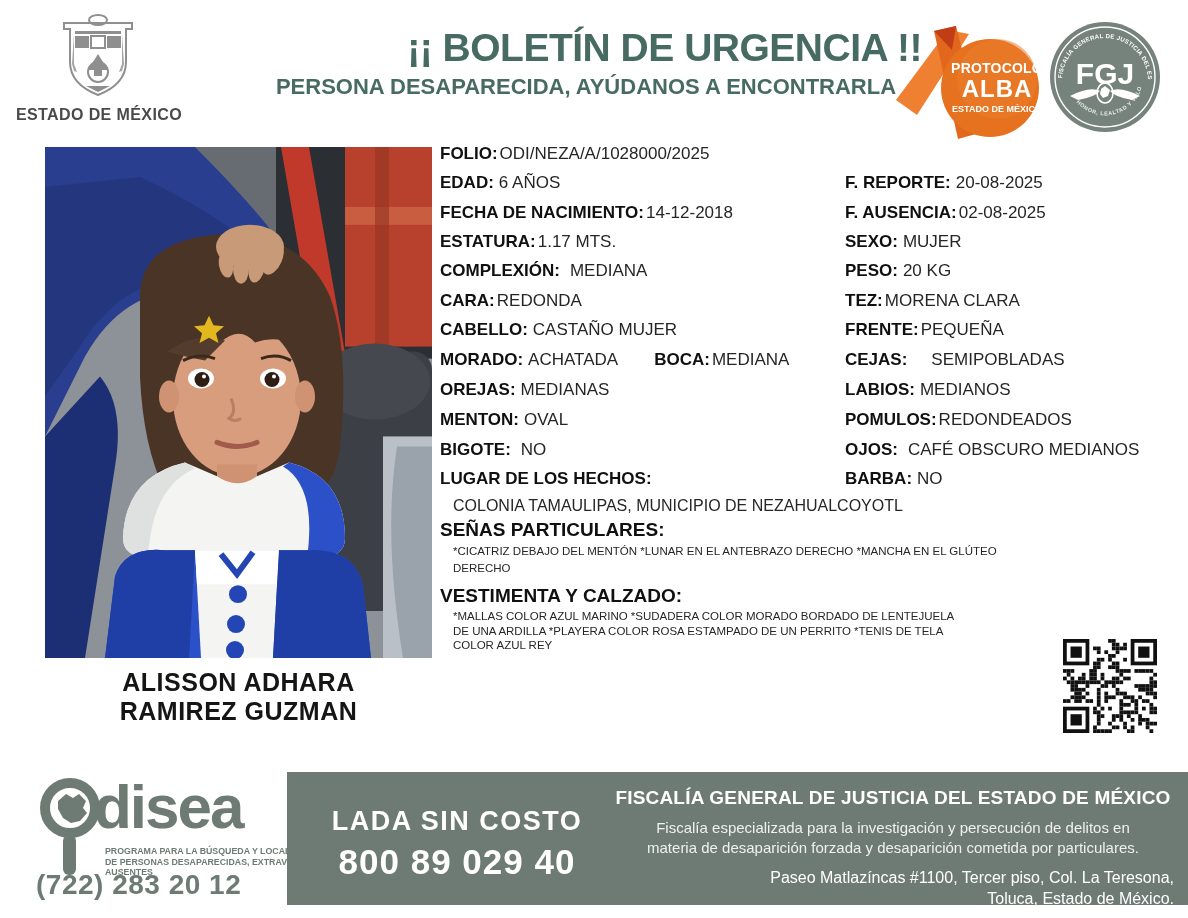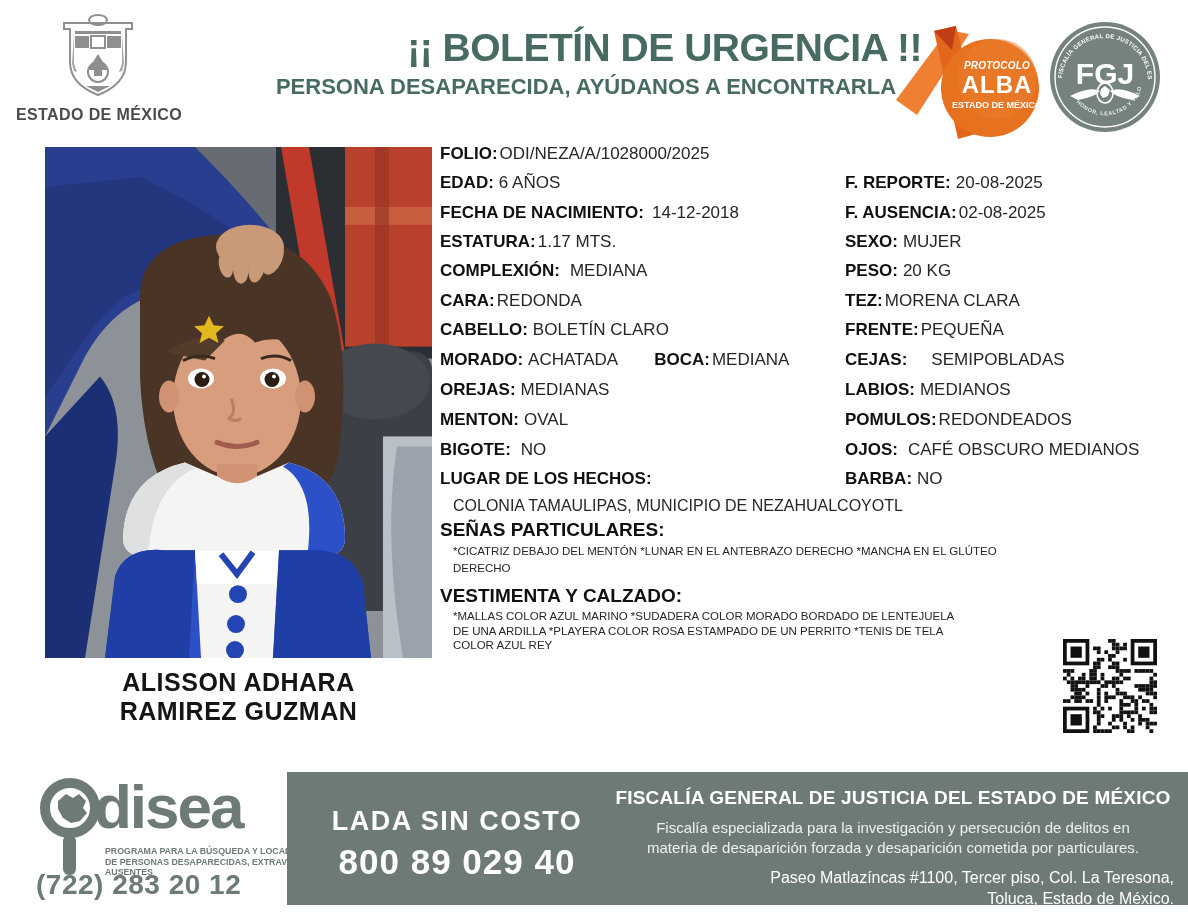--- a/index.html
+++ b/index.html
@@ -11,21 +11,21 @@
   .estado-caption{position:absolute;left:14px;top:106px;width:170px;text-align:center;
 sans    font-size:13px;font-weight:700;color:#4a4a4a;letter-spacing:.4px;}
   .title{position:absolute;left:250px;top:26px;width:672px;text-align:right;
     font-size:39px;font-weight:800;color:#476b62;letter-spacing:-.5px;white-space:nowrap;}
   .subtitle{position:absolute;left:250px;top:74px;width:672px;text-align:center;
     font-size:22px;font-weight:800;color:#476b62;white-space:nowrap;}
 
   .alba{position:absolute;left:893px;top:13px;width:152px;height:127px;}
   .alba svg{position:absolute;left:0;top:0;}
   .alba-text{position:absolute;left:58px;top:48px;width:92px;text-align:center;color:#fff;line-height:1;}
-  .alba-l1{font-size:10px;font-weight:800;letter-spacing:.2px;font-style:italic;}
+  .alba-l1{font-size:14px;font-weight:800;letter-spacing:.2px;}
   .alba-l2{font-size:24px;font-weight:800;margin-top:2px;letter-spacing:1px;}
   .alba-l3{font-size:9px;font-weight:700;margin-top:4px;white-space:nowrap;}
 
   .fgj{position:absolute;left:1048px;top:20px;}
 
   
   .photo{position:absolute;left:45px;top:147px;width:387px;height:511px;background:#9aa0a6;}
   .name{position:absolute;left:45px;width:387px;text-align:center;
         font-size:25px;font-weight:800;color:#151515;letter-spacing:.5px;white-space:nowrap;}
 
@@ -195,33 +195,33 @@
   <div class="name" style="top:697px">RAMIREZ GUZMAN</div>
 
   <div class="field-row col-l" style="top:144px">
     <span class="lbl">FOLIO:</span><span class="val" style="margin-left:2px">ODI/NEZA/A/1028000/2025</span>
   </div>
 
   <div class="field-row col-l" style="top:173px">
     <span class="lbl">EDAD:</span><span class="val">6 AÑOS</span>
   </div>
   <div class="field-row col-l" style="top:203px">
-    <span class="lbl">FECHA DE NACIMIENTO:</span><span class="val" style="margin-left:8px">14-12-2018</span>
+    <span class="lbl">FECHA DE NACIMIENTO:</span><span class="val" style="margin-left:2px">14-12-2018</span>
   </div>
   <div class="field-row col-l" style="top:232px">
     <span class="lbl">ESTATURA:</span><span class="val" style="margin-left:2px">1.17 MTS.</span>
   </div>
   <div class="field-row col-l" style="top:261px">
     <span class="lbl">COMPLEXIÓN:</span><span class="val" style="margin-left:10px">MEDIANA</span>
   </div>
   <div class="field-row col-l" style="top:291px">
     <span class="lbl">CARA:</span><span class="val" style="margin-left:2px">REDONDA</span>
   </div>
   <div class="field-row col-l" style="top:320px">
-    <span class="lbl">CABELLO:</span><span class="val">BOLETÍN CLARO</span>
+    <span class="lbl">CABELLO:</span><span class="val">CASTAÑO MUJER</span>
   </div>
   <div class="field-row col-l" style="top:350px">
     <span class="lbl">MORADO:</span><span class="val">ACHATADA</span><span class="lbl2">BOCA:</span><span class="val" style="margin-left:2px">MEDIANA</span>
   </div>
   <div class="field-row col-l" style="top:380px">
     <span class="lbl">OREJAS:</span><span class="val">MEDIANAS</span>
   </div>
   <div class="field-row col-l" style="top:410px">
     <span class="lbl">MENTON:</span><span class="val">OVAL</span>
   </div>

